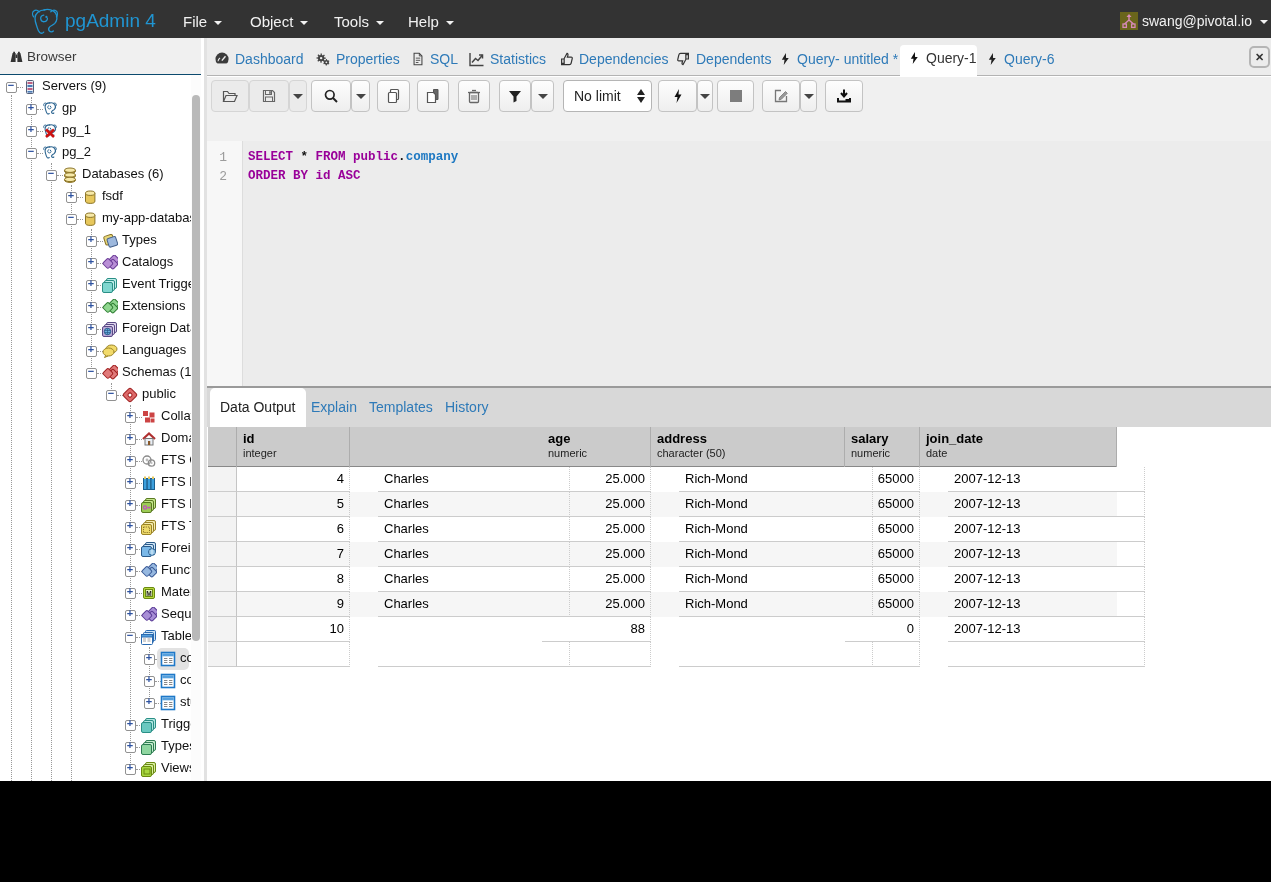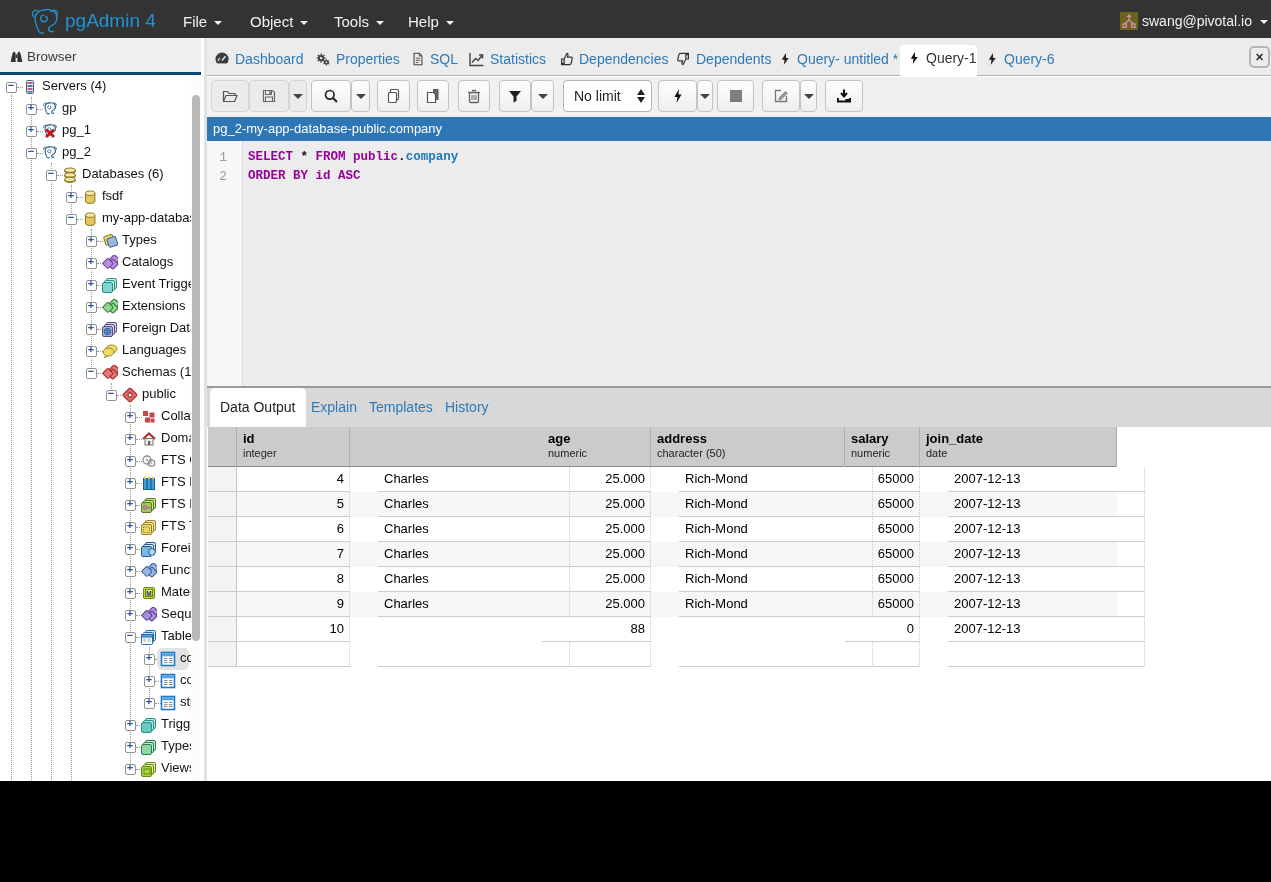--- a/index.html
+++ b/index.html
@@ -6,21 +6,21 @@
 #topbar { position:absolute; left:0; top:0; width:1271px; height:38px; background:#333333; }
 #logo { position:absolute; left:29px; top:8px; }
 #brand { position:absolute; left:65px; top:10px; font-size:19px; color:#2095d2; }
 .menu { position:absolute; top:13px; font-size:15px; color:#f2f2f2; }
 .mcaret { display:inline-block; width:0; height:0; border-left:4px solid transparent; border-right:4px solid transparent; border-top:4px solid #f2f2f2; margin-left:7px; vertical-align:middle; }
 #user { position:absolute; left:1120px; top:12px; font-size:14px; color:#f2f2f2; white-space:nowrap; }
 #user svg { vertical-align:-4px; margin-right:4px; }
 
 #sidebar { position:absolute; left:0; top:38px; width:201px; height:743px; background:#fff; border-right:1px solid #a0a0a0; }
 #splitter { position:absolute; left:204px; top:38px; width:3px; height:743px; background:#e2e2e2; }
-#bheader { position:absolute; left:0; top:0; width:201px; height:37px; background:#f0f0f0; border-bottom:3px solid #0c4a6e; }
+#bheader { position:absolute; left:0; top:0; width:201px; height:37px; background:#f0f0f0; border-bottom:1px solid #0c4a6e; }
 #bheader svg { position:absolute; left:10px; top:13px; }
 #bheader span { position:absolute; left:27px; top:11px; font-size:13.5px; color:#3a3a3a; }
 #tree { position:absolute; left:0; top:37px; width:191px; height:706px; overflow:hidden; background:#fff; }
 .vline { position:absolute; width:0; border-left:1px dotted #999; }
 .hline { position:absolute; height:0; border-top:1px dotted #999; }
 .ebox { position:absolute; width:11px; height:11px; background:#fff; border:1px solid #919191; border-radius:2px; }
 .ebox span { position:absolute; left:0; top:-3.5px; width:9px; text-align:center; font-size:11px; font-weight:bold; color:#2d52a0; }
 .ticon { position:absolute; width:16px; height:16px; }
 .tlabel { position:absolute; font-size:13px; color:#111; white-space:nowrap; }
 .treesel { position:absolute; height:22px; background:#e2e2e2; border-radius:5px; }
@@ -116,21 +116,21 @@
         <div class="ebox" style="left:5.5px;top:6.5px">
           <span>−</span>
         </div>
         <div class="ticon" style="left:22px;top:4px"><svg width="16" height="16" viewBox="0 0 16 16">
             <rect x="4.5" y="1.5" width="7" height="13" rx="1" fill="#e8eef5" stroke="#55607a"></rect>
             <rect x="5.5" y="3" width="5" height="2" fill="#c06080"></rect>
             <rect x="5.5" y="6" width="5" height="2" fill="#4a7ab5"></rect>
             <rect x="5.5" y="9" width="5" height="2" fill="#c06080"></rect>
             <rect x="5.5" y="12" width="5" height="1.6" fill="#4a7ab5"></rect>
           </svg></div>
-        <div class="tlabel" style="left:42px;top:3px">Servers (4)</div>
+        <div class="tlabel" style="left:42px;top:3px">Servers (9)</div>
         <div class="hline" style="left:37px;top:34px;width:6px"></div>
         <div class="ebox" style="left:25.5px;top:28.5px">
           <span>+</span>
         </div>
         <div class="ticon" style="left:42px;top:26px"><svg width="16" height="16" viewBox="0 0 16 16">
             <path d="M7.8 1.9 C5 1.9 3.2 3.6 3.1 5.8 C3 7.2 3.5 8.4 3.9 9.6 C4.3 10.8 4.5 12 5.3 12.6 C5.9 13.1 6.7 13 7.2 12.5" fill="none" stroke="#2f6792" stroke-width="1.1" stroke-linecap="round"></path>
             <path d="M7.3 2 C9.4 1.4 11.8 2 12.8 3.6 C13.9 5.4 13.4 7.4 12.4 8.4 C11.6 9.2 10.7 9.4 10 10.1 C9.5 10.6 9.4 11.5 9.9 12 C10.4 12.6 11.3 12.5 11.8 12" fill="none" stroke="#2f6792" stroke-width="1.1" stroke-linecap="round"></path>
             <path d="M4.9 2.8 C4.1 2 3 1.8 2.3 2.4 C1.5 3 1.5 4.2 2.2 5.1" fill="none" stroke="#2f6792" stroke-width="1"></path>
             <path d="M11.1 2.8 C11.9 2 13 1.8 13.7 2.4 C14.5 3 14.5 4.2 13.8 5.1" fill="none" stroke="#2f6792" stroke-width="1"></path>
             <path d="M7.2 4.6 C6.2 4.8 5.6 5.5 5.7 6.4 C5.8 7.3 6.6 8 7.6 7.9 C8.5 7.8 9.2 7 9.1 6.2" fill="none" stroke="#2f6792" stroke-width="1"></path>
@@ -590,21 +590,20 @@
             <path d="M13.5 8 v5.5 h-11 v-11 H8" fill="none" stroke="#777" stroke-width="1.3"></path>
             <path d="M6.5 9.5 L12.5 3.5 l1.8 1.8 L8.3 11.3 L6 12 Z" fill="#999" stroke="#777" stroke-width="0.8"></path>
           </svg></div>
         <div class="tbtn" style="left:593px;width:17px"><span class="caret"></span></div>
         <div class="tbtn" style="left:618px;width:38px"><svg width="16" height="16" viewBox="0 0 16 16">
             <path d="M8 1.5 v6 M5 5 l3 3.5 3-3.5" fill="none" stroke="#111" stroke-width="2"></path>
             <path d="M2 10 v3.5 h12 V10" fill="none" stroke="#111" stroke-width="2"></path>
             <rect x="9.5" y="11" width="3.5" height="2" fill="#111"></rect>
           </svg></div>
       </div>
-    <div id="bluebar">pg_2-my-app-database-public.company</div>
     <div id="editor">
         <div class="gutter"></div>
         <div class="lnum" style="top:9px">1</div>
         <div class="lnum" style="top:28px">2</div>
         <div class="codeline" style="top:9px"><span class="kw">SELECT</span> <span class="op">*</span> <span class="kw">FROM</span> <span class="kw">public</span><span class="op">.</span><span class="id2">company</span></div>
         <div class="codeline" style="top:28px"><span class="kw">ORDER</span> <span class="kw">BY</span> <span class="kw">id</span> <span class="kw">ASC</span></div>
       </div>
     <div id="divider"></div>
     <div id="btabbar">
       <div class="btab active" style="left:3px">Data Output</div>

